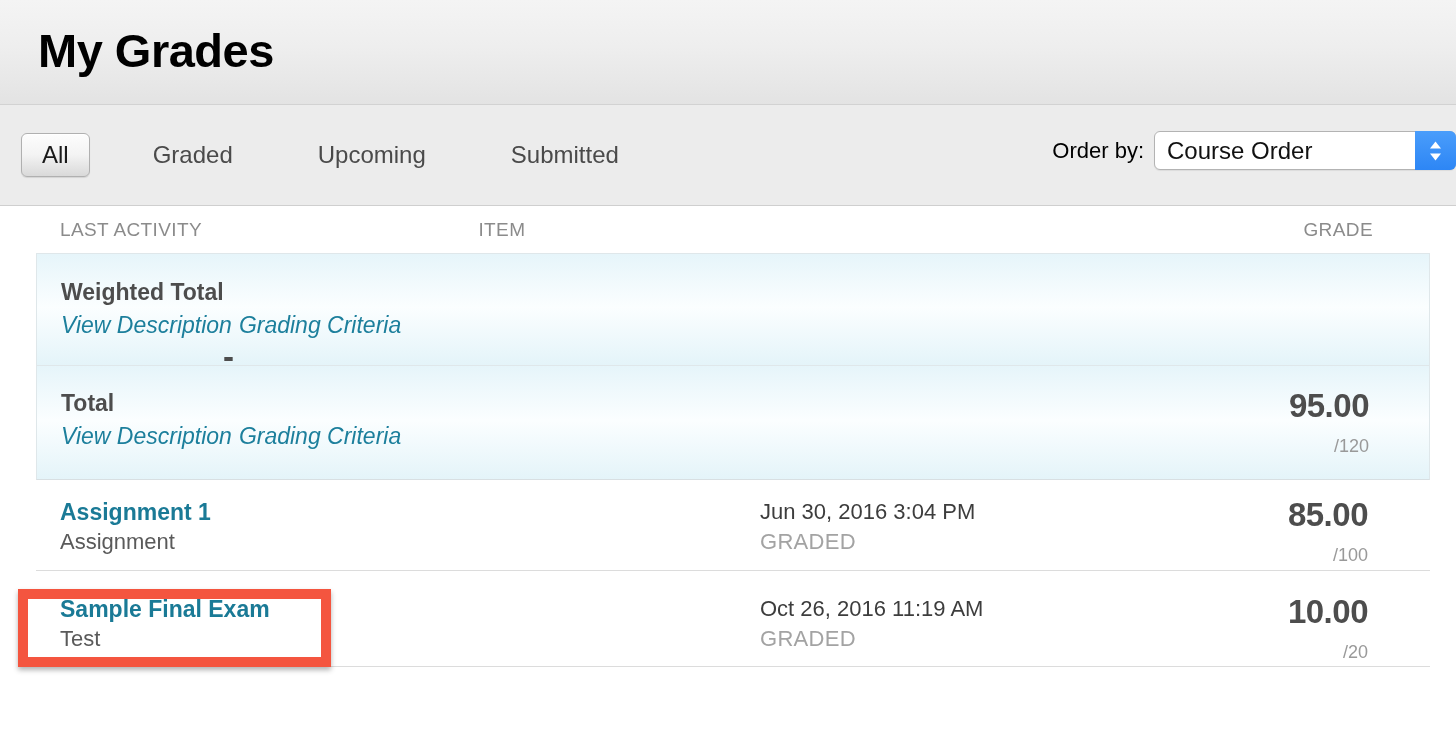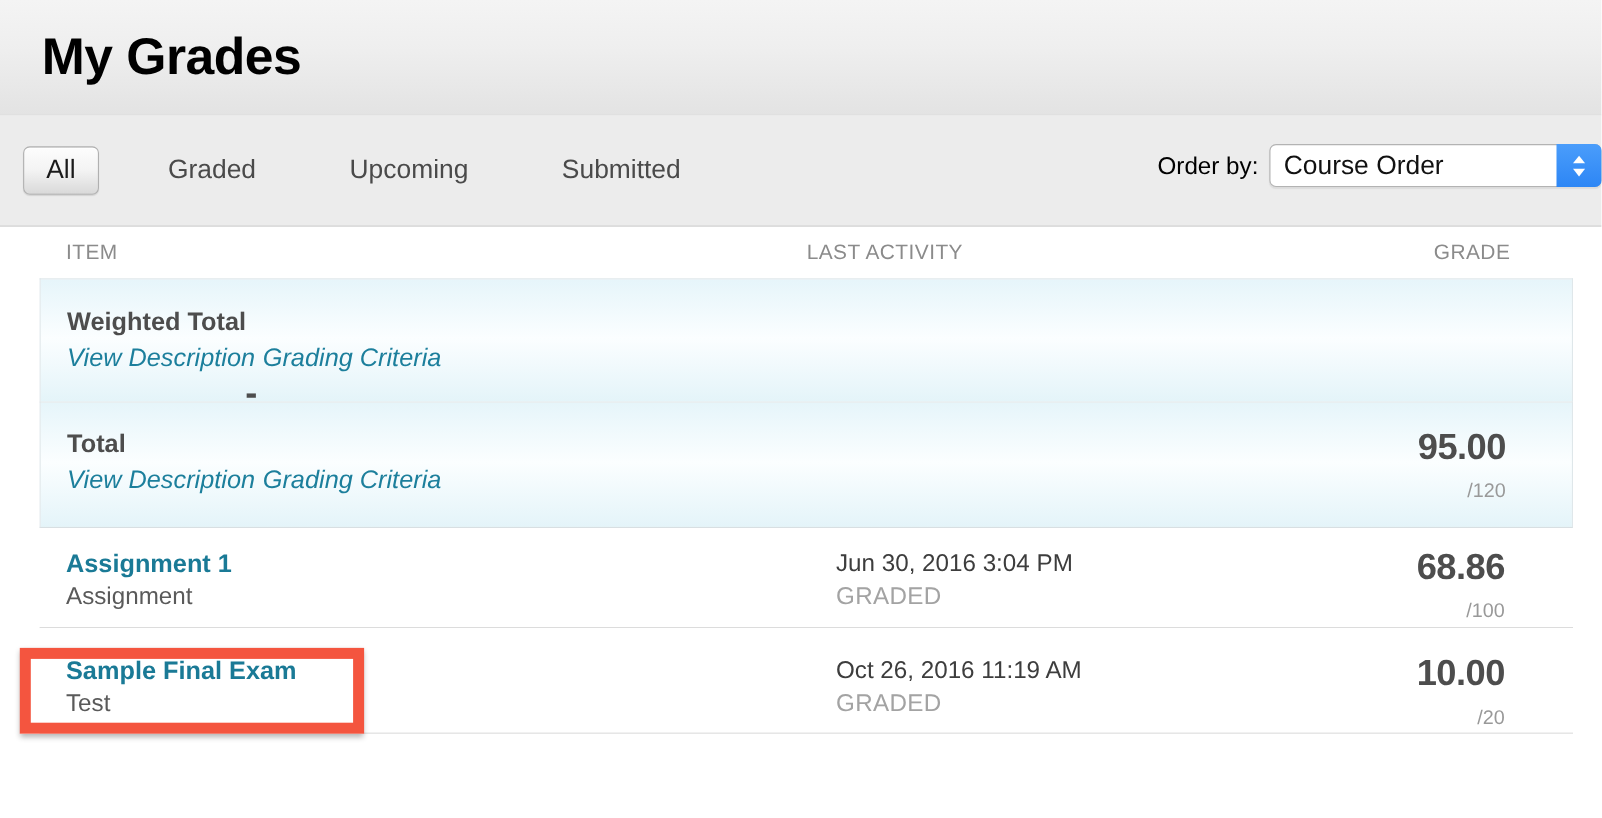--- a/index.html
+++ b/index.html
@@ -267,22 +267,22 @@
         </svg>
       </div>
     </div>
   </div>
 
 </div>
 
 <div class="grades-table">
 
   <div class="col-head-row">
+    <div class="col-head col-date">LAST ACTIVITY</div>
     <div class="col-head col-item">ITEM</div>
-    <div class="col-head col-date">LAST ACTIVITY</div>
     <div class="col-head col-grade">GRADE</div>
   </div>
 
   <div class="row row-total row-weighted">
     <div class="cell-item">
       <div class="item-title-bold">Weighted Total</div>
       <div class="sub-links">
         <span class="sub-link">View Description</span>
         <span class="sub-link">Grading Criteria</span>
       </div>
@@ -316,21 +316,21 @@
   <div class="row row-plain row-item">
     <div class="cell-item">
       <div class="item-link">Assignment 1</div>
       <div class="item-sub">Assignment</div>
     </div>
     <div class="cell-date">
       <div class="date-main">Jun 30, 2016 3:04 PM</div>
       <div class="date-status">GRADED</div>
     </div>
     <div class="cell-grade">
-      <div class="grade-score">68.86</div>
+      <div class="grade-score">85.00</div>
       <div class="grade-outof">/100</div>
     </div>
   </div>
 
   <div class="row row-plain row-exam">
     <div class="cell-item">
       <div class="item-link">Sample Final Exam</div>
       <div class="item-sub">Test</div>
     </div>
     <div class="cell-date">

